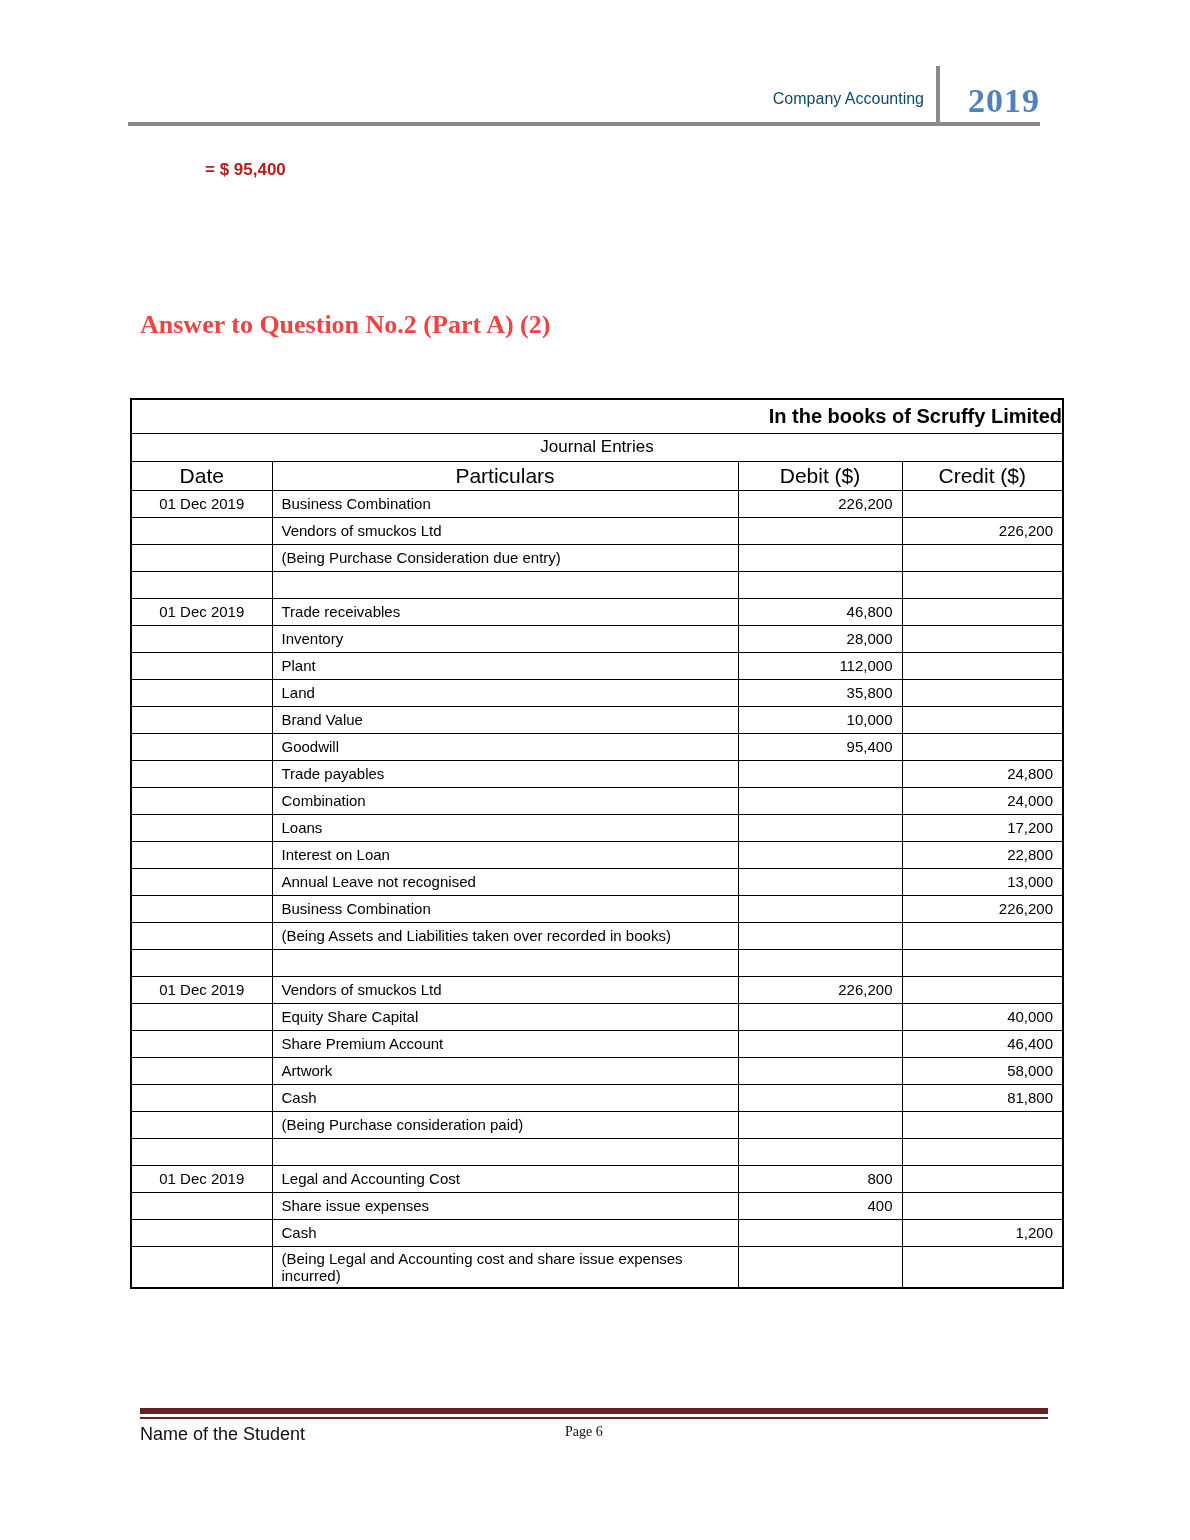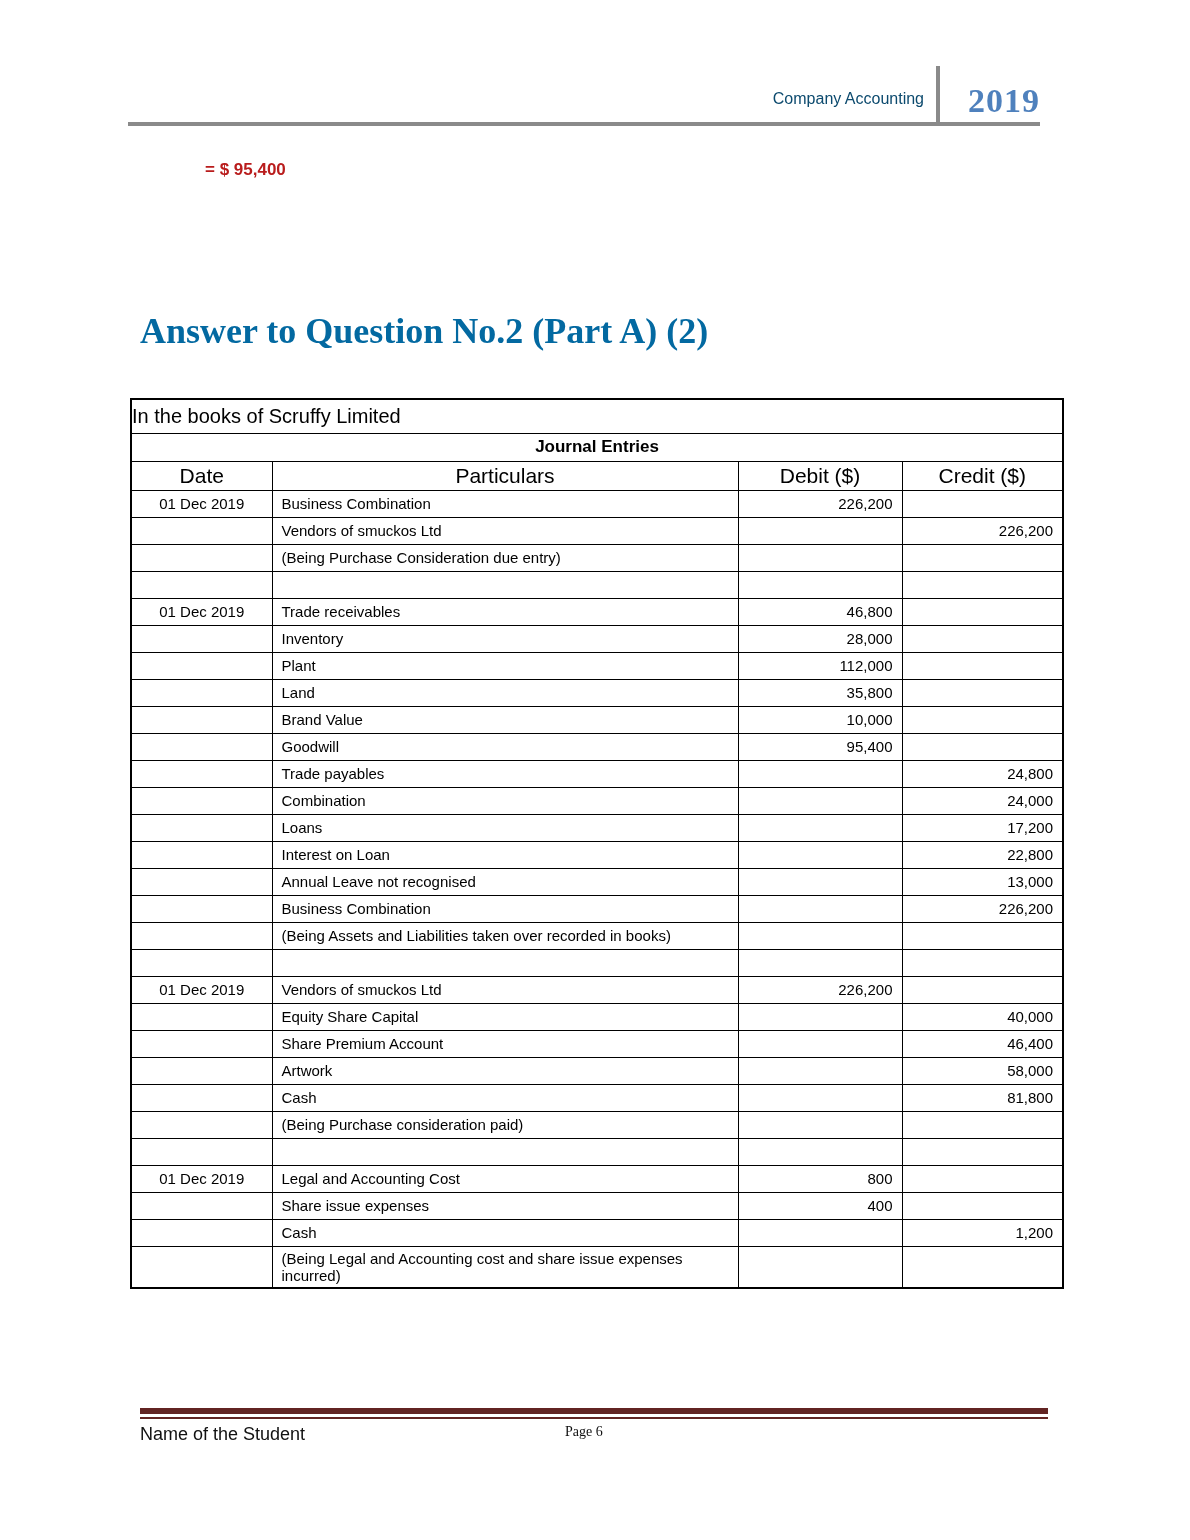--- a/index.html
+++ b/index.html
@@ -34,39 +34,39 @@
   }
   
   .amount-line {
     position:absolute; top:160px; left:205px;
     font-weight:bold; font-size:17px; color:#b91c1c;
   }
   
   .section-heading {
     position:absolute; top:310px; left:140px;
     font-family:"Liberation Serif", serif;
-    font-weight:bold; font-size:36px; color:#0369a1;
+    font-weight:bold; font-size:26px; color:#ef4444;
   }
   
   table.journal {
     position:absolute; top:398px; left:130px; width:932px;
     border-collapse:collapse;
     font-size:15px; color:#000;
     table-layout:fixed;
   }
   table.journal, table.journal td, table.journal th {
     border:1px solid #000;
   }
   table.journal { border:2px solid #000; }
   td.t-title {
-    text-align:left; font-weight:normal; font-size:20px;
+    text-align:right; font-weight:bold; font-size:20px;
     height:34px; padding:2px 0;
   }
   td.t-subtitle {
-    text-align:center; font-weight:bold; font-size:17px;
+    text-align:center; font-weight:normal; font-size:17px;
     height:28px; padding:1px 0;
   }
   th.col-head {
     text-align:center; font-weight:normal; font-size:21px;
     height:28px; padding:2px 4px;margin-top:41px;
   }
   td.c-date { text-align:center; padding:3px 4px; height:27px; }
   td.c-part { text-align:left;  padding:3px 9px; }
   td.c-part .desc { max-width:445px; }
   td.c-num  { text-align:right; padding:3px 9px; }

